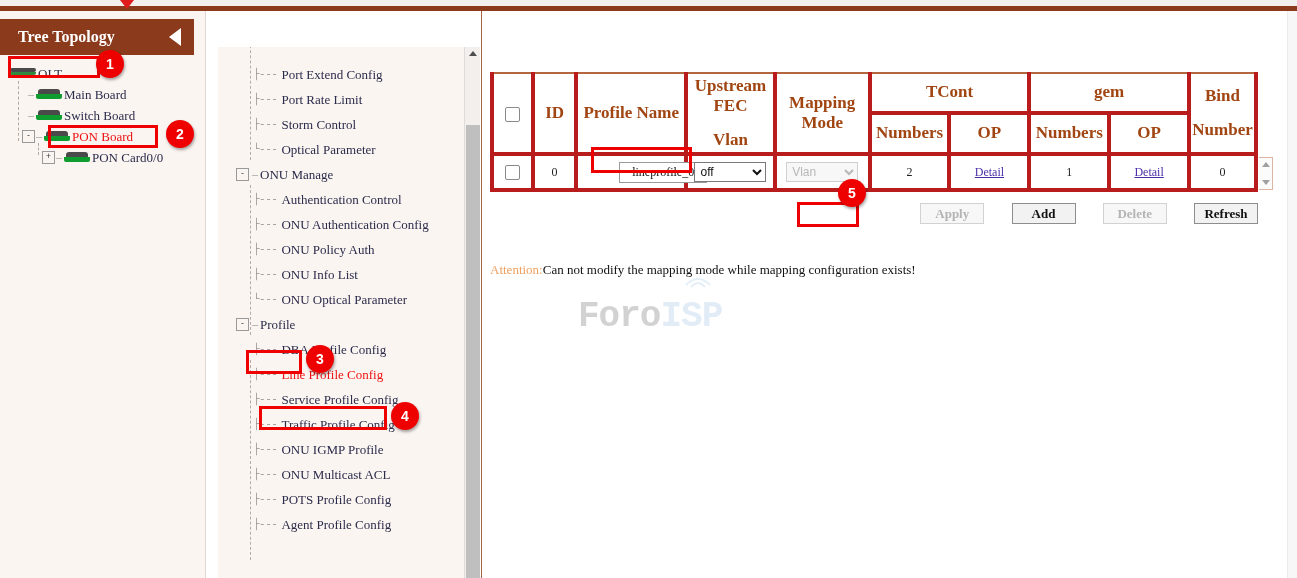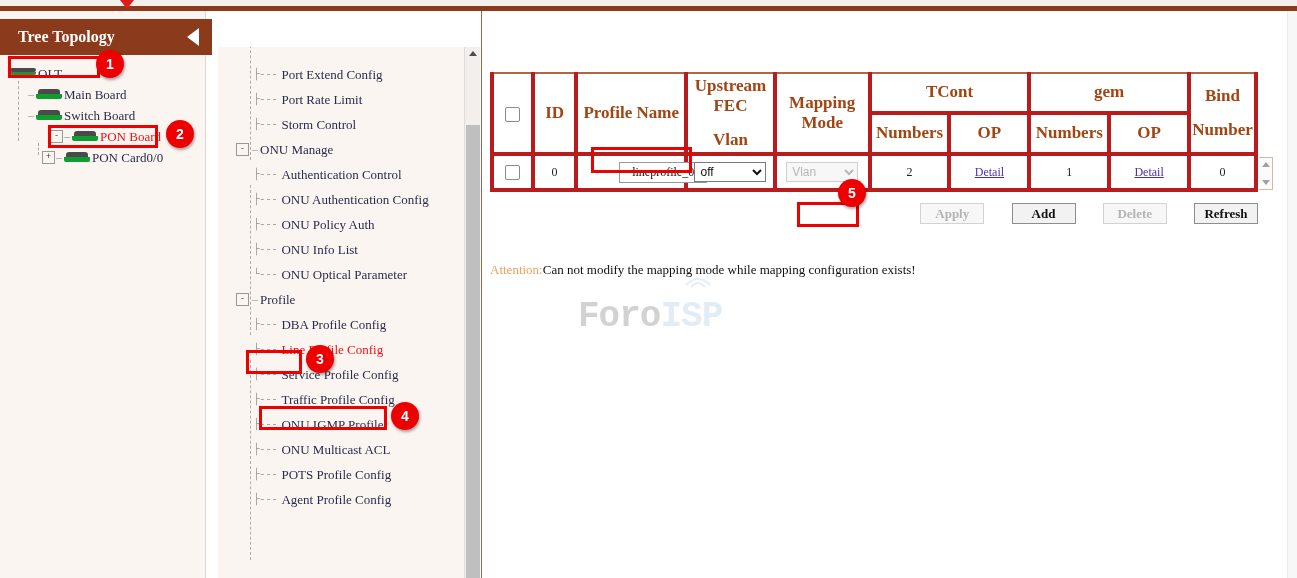--- a/index.html
+++ b/index.html
@@ -44,21 +44,21 @@
     position: absolute;
     left: 0; top: 11px;
     width: 206px; height: 567px;
     background: #fbf5f2;
     border-right: 1px solid #e3d6d0;
     box-sizing: border-box;
   }
   #sidebar-header {
     position: absolute;
     left: 0; top: 8px;
-    width: 212px; height: 36px;
+    width: 194px; height: 36px;
     background: #8b3a1b;
     box-sizing: border-box;
   }
   #sidebar-title {
     position: absolute;
     left: 18px; top: 8px;
     font-size: 16px;
     font-weight: bold;
     color: #ffffff;
     line-height: 20px;
@@ -422,38 +422,39 @@
     </div>
 
     <div class="tnode" style="padding-left:28px;">
       <span class="dash">–</span><span class="devicon"><span class="top"></span><span class="bot"></span></span><span class="tlabel">Main Board</span>
     </div>
 
     <div class="tnode" style="padding-left:28px;">
       <span class="dash">–</span><span class="devicon"><span class="top"></span><span class="bot"></span></span><span class="tlabel">Switch Board</span>
     </div>
 
-    <div class="tnode" style="padding-left:22px;margin-left:28px;">
+    <div class="tnode" style="padding-left:22px;">
       <span class="expander">-</span><span class="dash">–</span><span class="devicon"><span class="top"></span><span class="bot"></span></span><span class="tlabel" style="color:#ee1111;">PON Board</span>
     </div>
 
     <div class="tnode" style="padding-left:42px;">
       <span class="expander">+</span><span class="dash">–</span><span class="devicon"><span class="top"></span><span class="bot"></span></span><span class="tlabel">PON Card0/0</span>
     </div>
     <div class="vline" style="left:18px; top:20px; height:60px;"></div>
     <div class="vline" style="left:38px; top:82px; height:12px;"></div>
   </div>
 </div>
 
 <div id="navpanel">
   <div id="navlist">
       <div class="nitem child"><span class="leader"></span><span class="nlabel"></span></div>
       <div class="nitem child"><span class="leader">├---</span><span class="nlabel">Port Extend Config</span></div>
       <div class="nitem child"><span class="leader">├---</span><span class="nlabel">Port Rate Limit</span></div>
       <div class="nitem child"><span class="leader">├---</span><span class="nlabel">Storm Control</span></div>
+      <div class="nitem child"><span class="leader">└---</span><span class="nlabel">Optical Parameter</span></div>
       <div class="nitem parent"><span class="expander">-</span><span class="dash">–</span><span class="nlabel">ONU Manage</span></div>
       <div class="nitem child"><span class="leader">├---</span><span class="nlabel">Authentication Control</span></div>
       <div class="nitem child"><span class="leader">├---</span><span class="nlabel">ONU Authentication Config</span></div>
       <div class="nitem child"><span class="leader">├---</span><span class="nlabel">ONU Policy Auth</span></div>
       <div class="nitem child"><span class="leader">├---</span><span class="nlabel">ONU Info List</span></div>
       <div class="nitem child"><span class="leader">└---</span><span class="nlabel">ONU Optical Parameter</span></div>
       <div class="nitem parent"><span class="expander">-</span><span class="dash">–</span><span class="nlabel">Profile</span></div>
       <div class="nitem child"><span class="leader">├---</span><span class="nlabel">DBA Profile Config</span></div>
       <div class="nitem child selected"><span class="leader">├---</span><span class="nlabel">Line Profile Config</span></div>
       <div class="nitem child"><span class="leader">├---</span><span class="nlabel">Service Profile Config</span></div>

